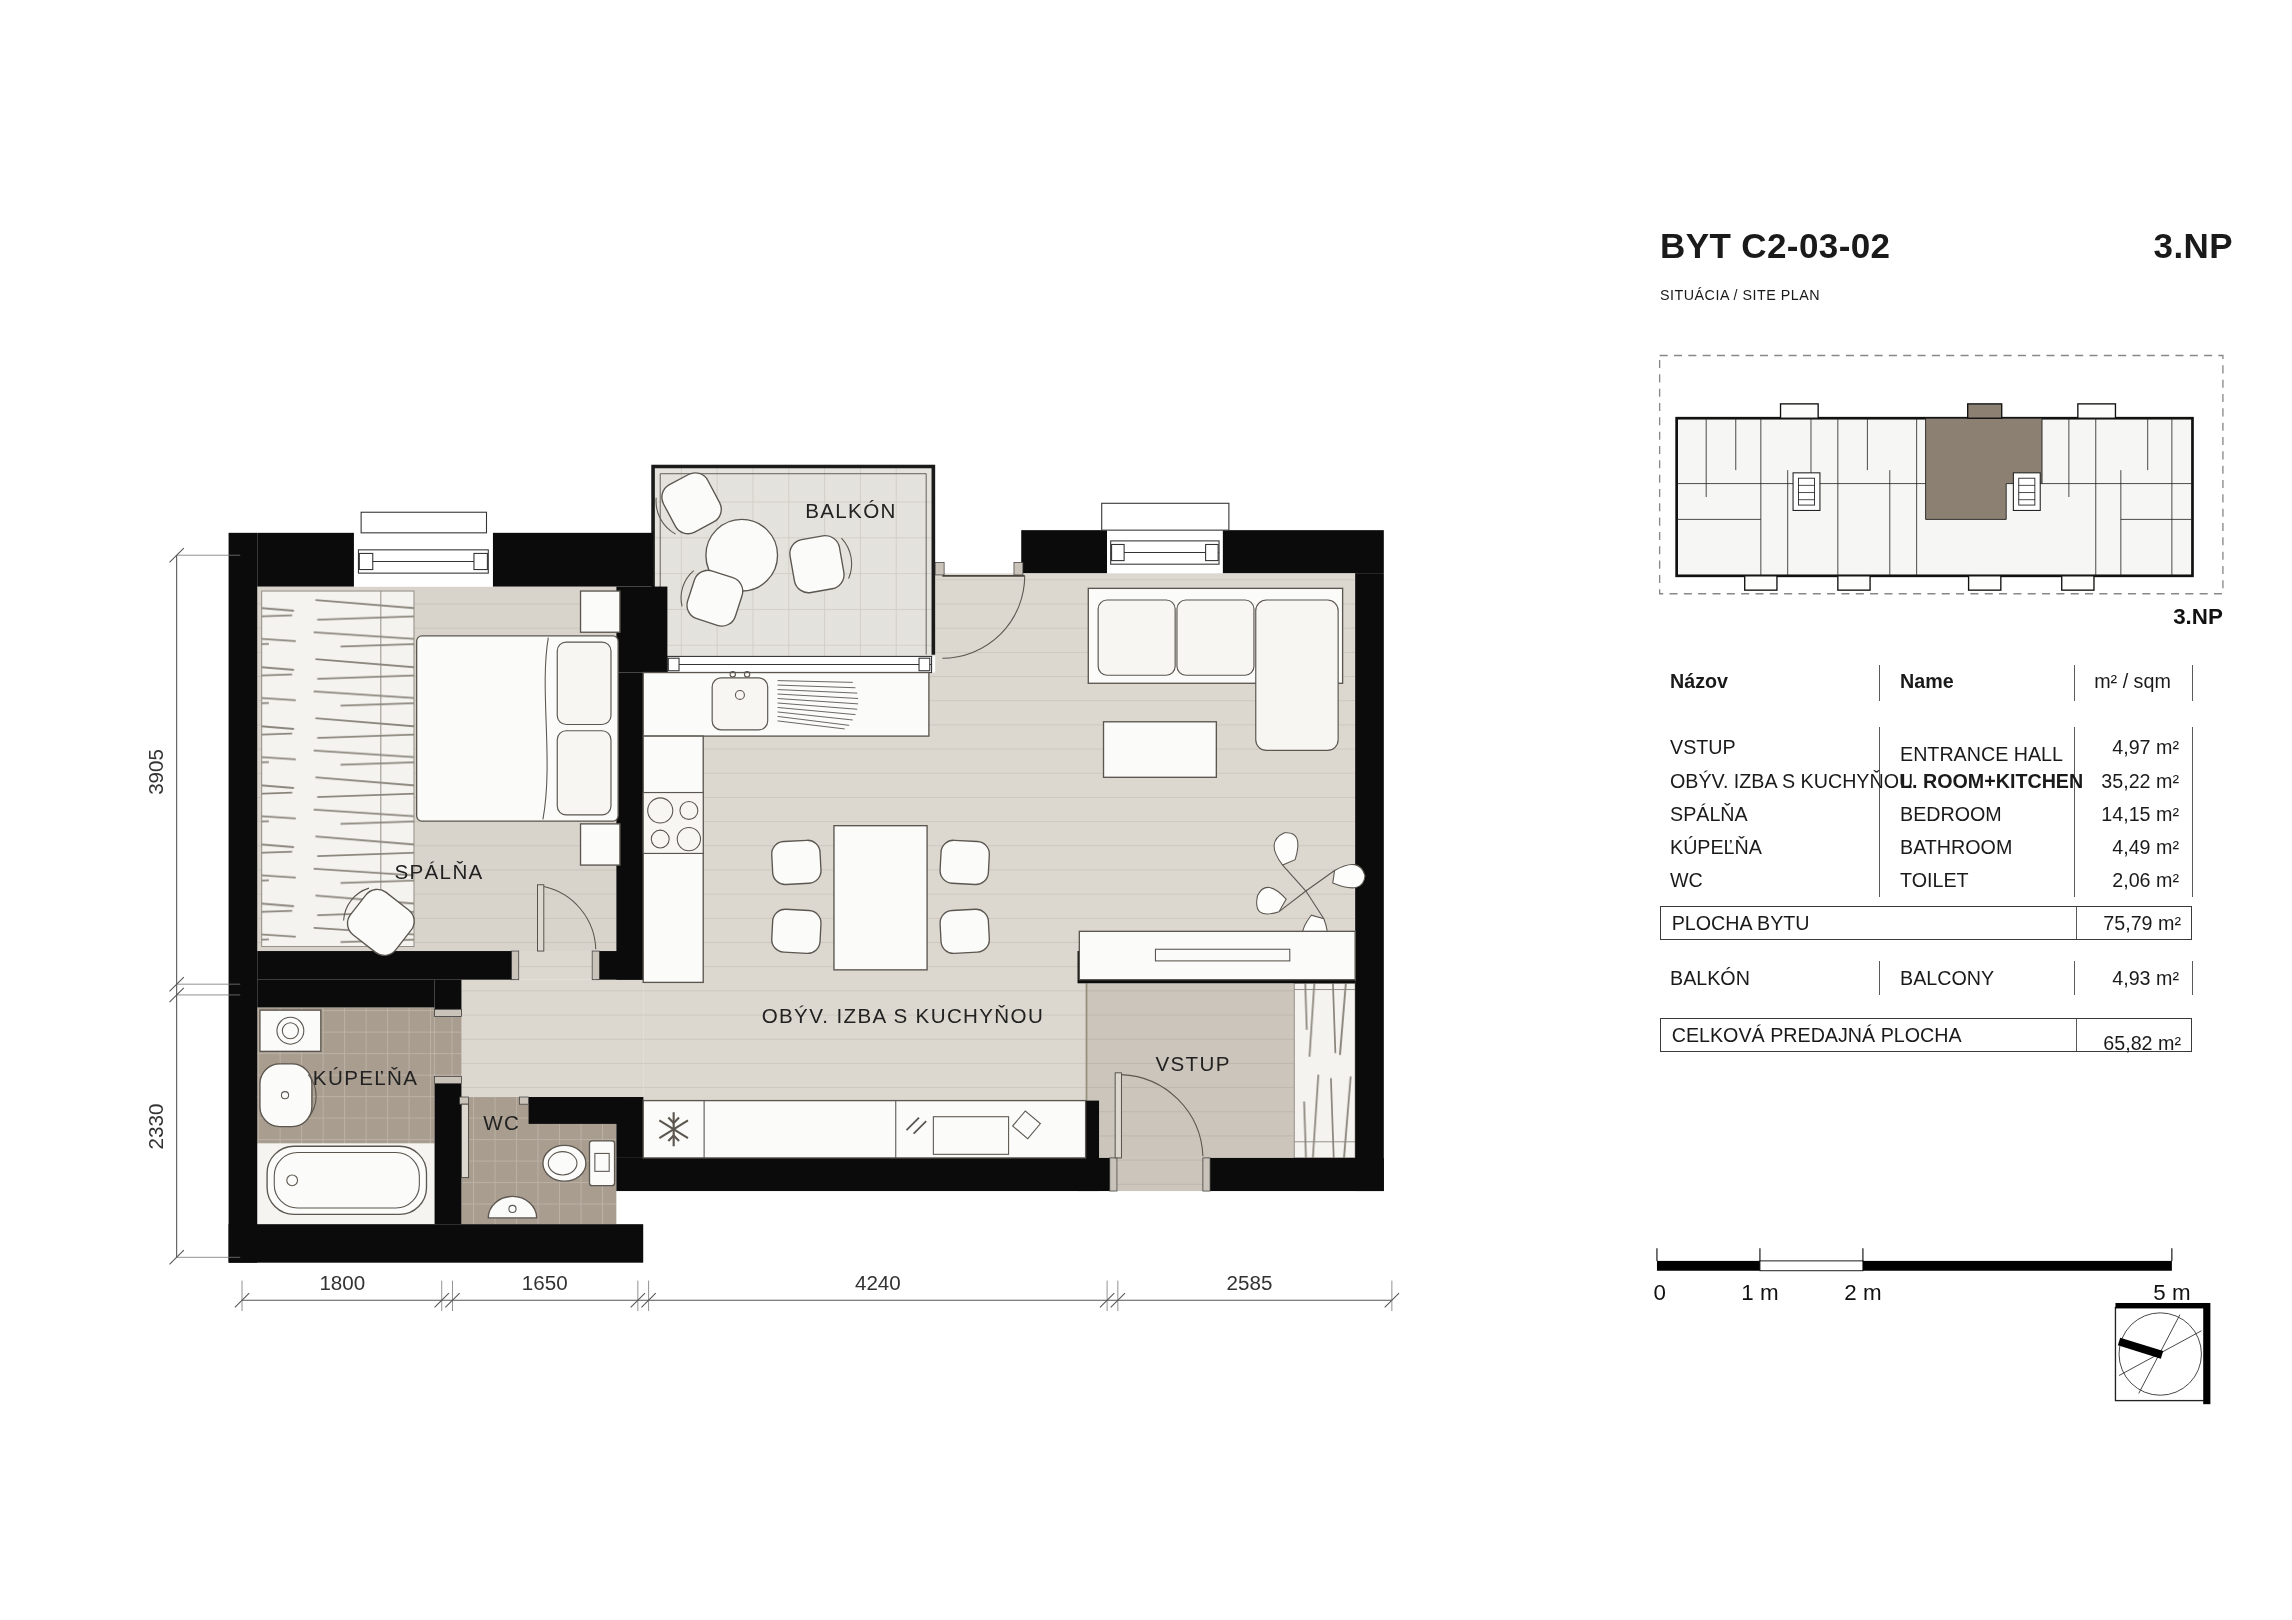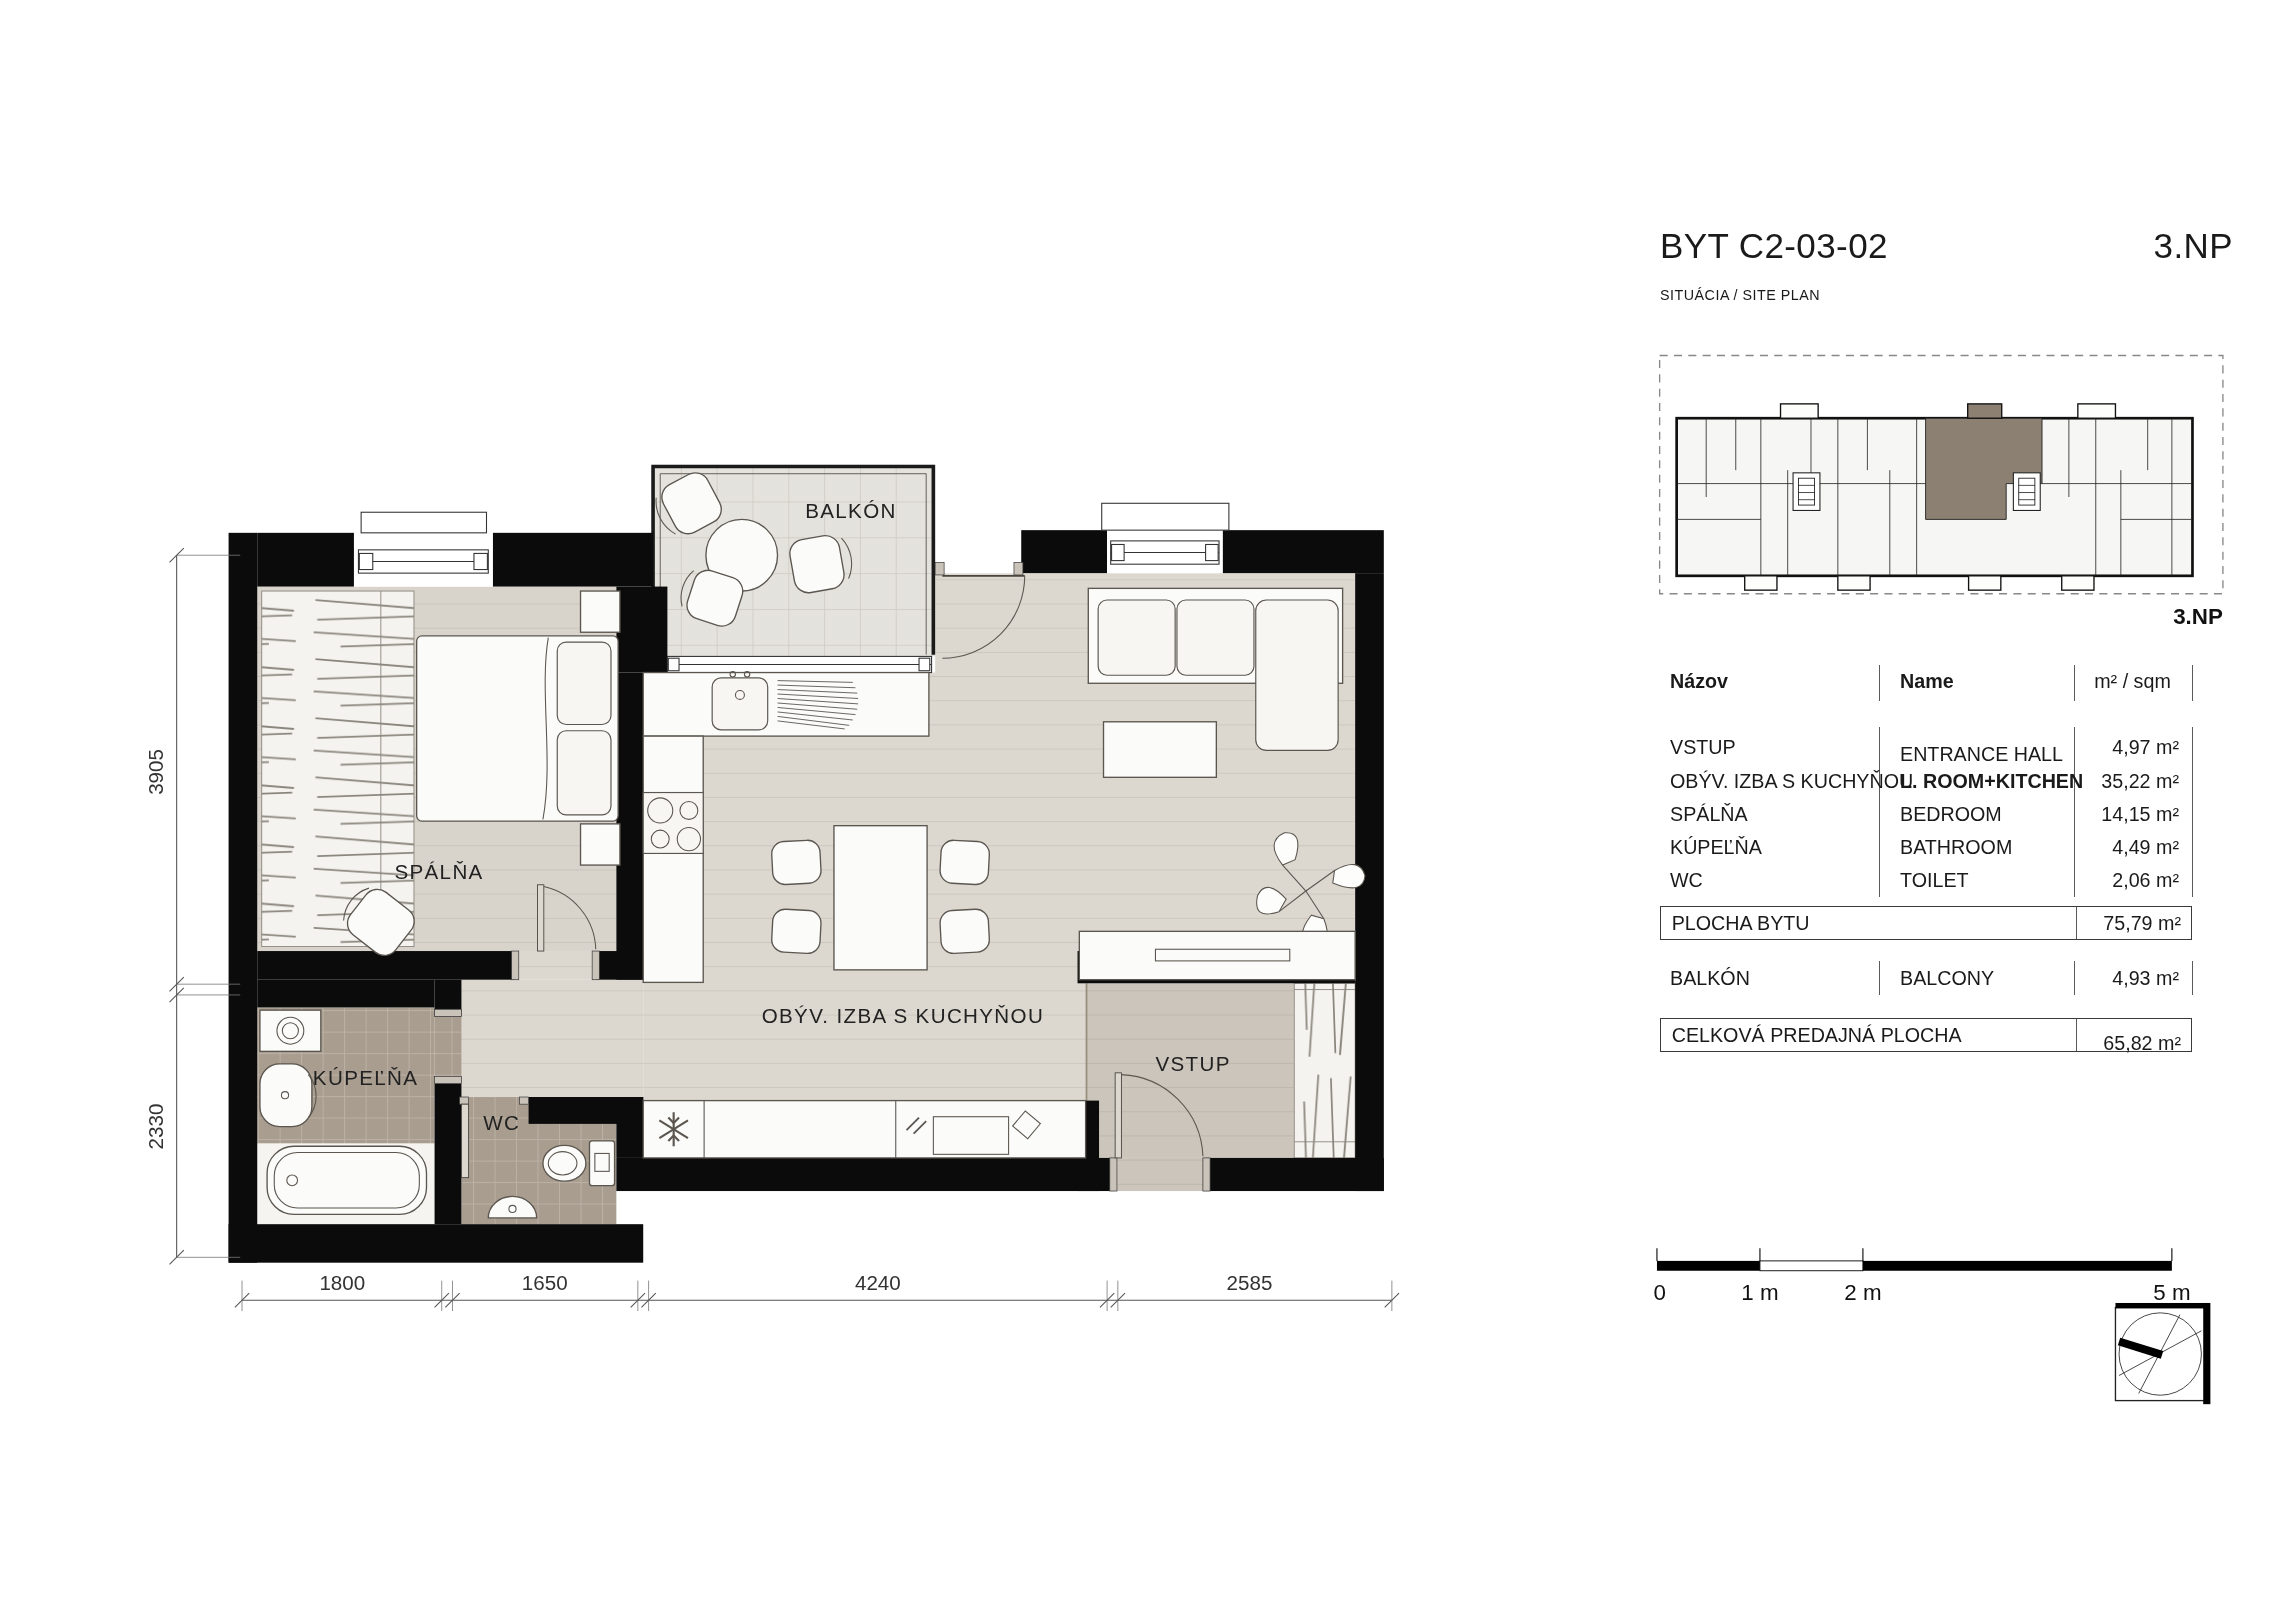--- a/index.html
+++ b/index.html
@@ -1,19 +1,19 @@
 <!DOCTYPE html>
 <html style="font-size:14.3px"><head>
 <meta charset="utf-8">
 <style>
   html,body{margin:0;padding:0;background:#fff;}
   .page{position:relative;width:2293px;height:1620px;background:#ffffff;overflow:hidden;
         font-family:"Liberation Sans",sans-serif;color:#1a1a1a;}
   .abs{position:absolute;}
-  .title{font-size:35px;font-weight:normal;letter-spacing:0.4px;}
+  .title{font-size:35px;font-weight:bold;letter-spacing:0.4px;}
   .subtitle{font-size:14.3px;letter-spacing:0.5px;}
   .vline{position:absolute;width:0.9px;background:#5a5a5a;}
   .hd{font-size:19.7px;font-weight:bold;}
   .cell{font-size:19.7px;}
   .rowline{height:27px;line-height:27px;position:absolute;}
   .num{text-align:right;}
   .box{position:absolute;border:1.3px solid #3a3a3a;box-sizing:border-box;}
   .boxlabel{position:absolute;left:10.7px;top:0;height:100%;display:flex;align-items:center;font-size:19.7px;}
   .disc{font-size:15.7px;line-height:23px;color:#111;}
   

